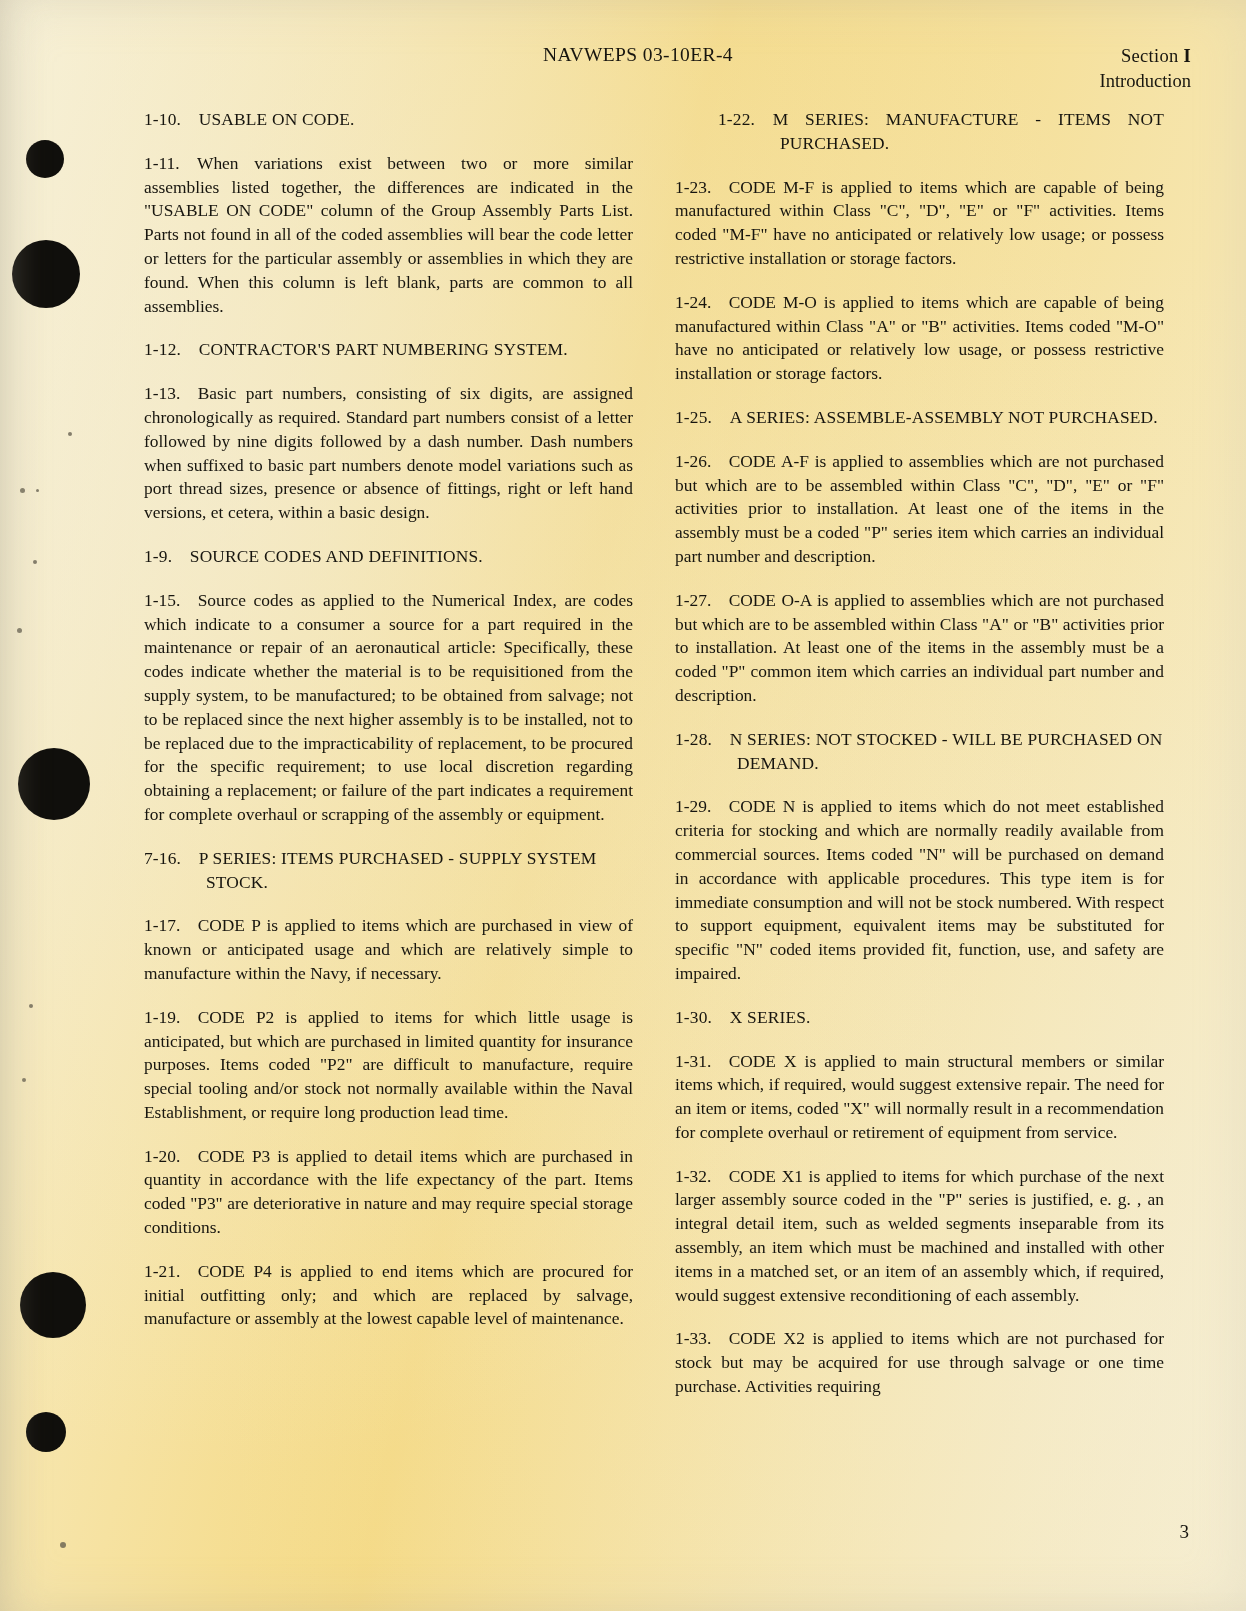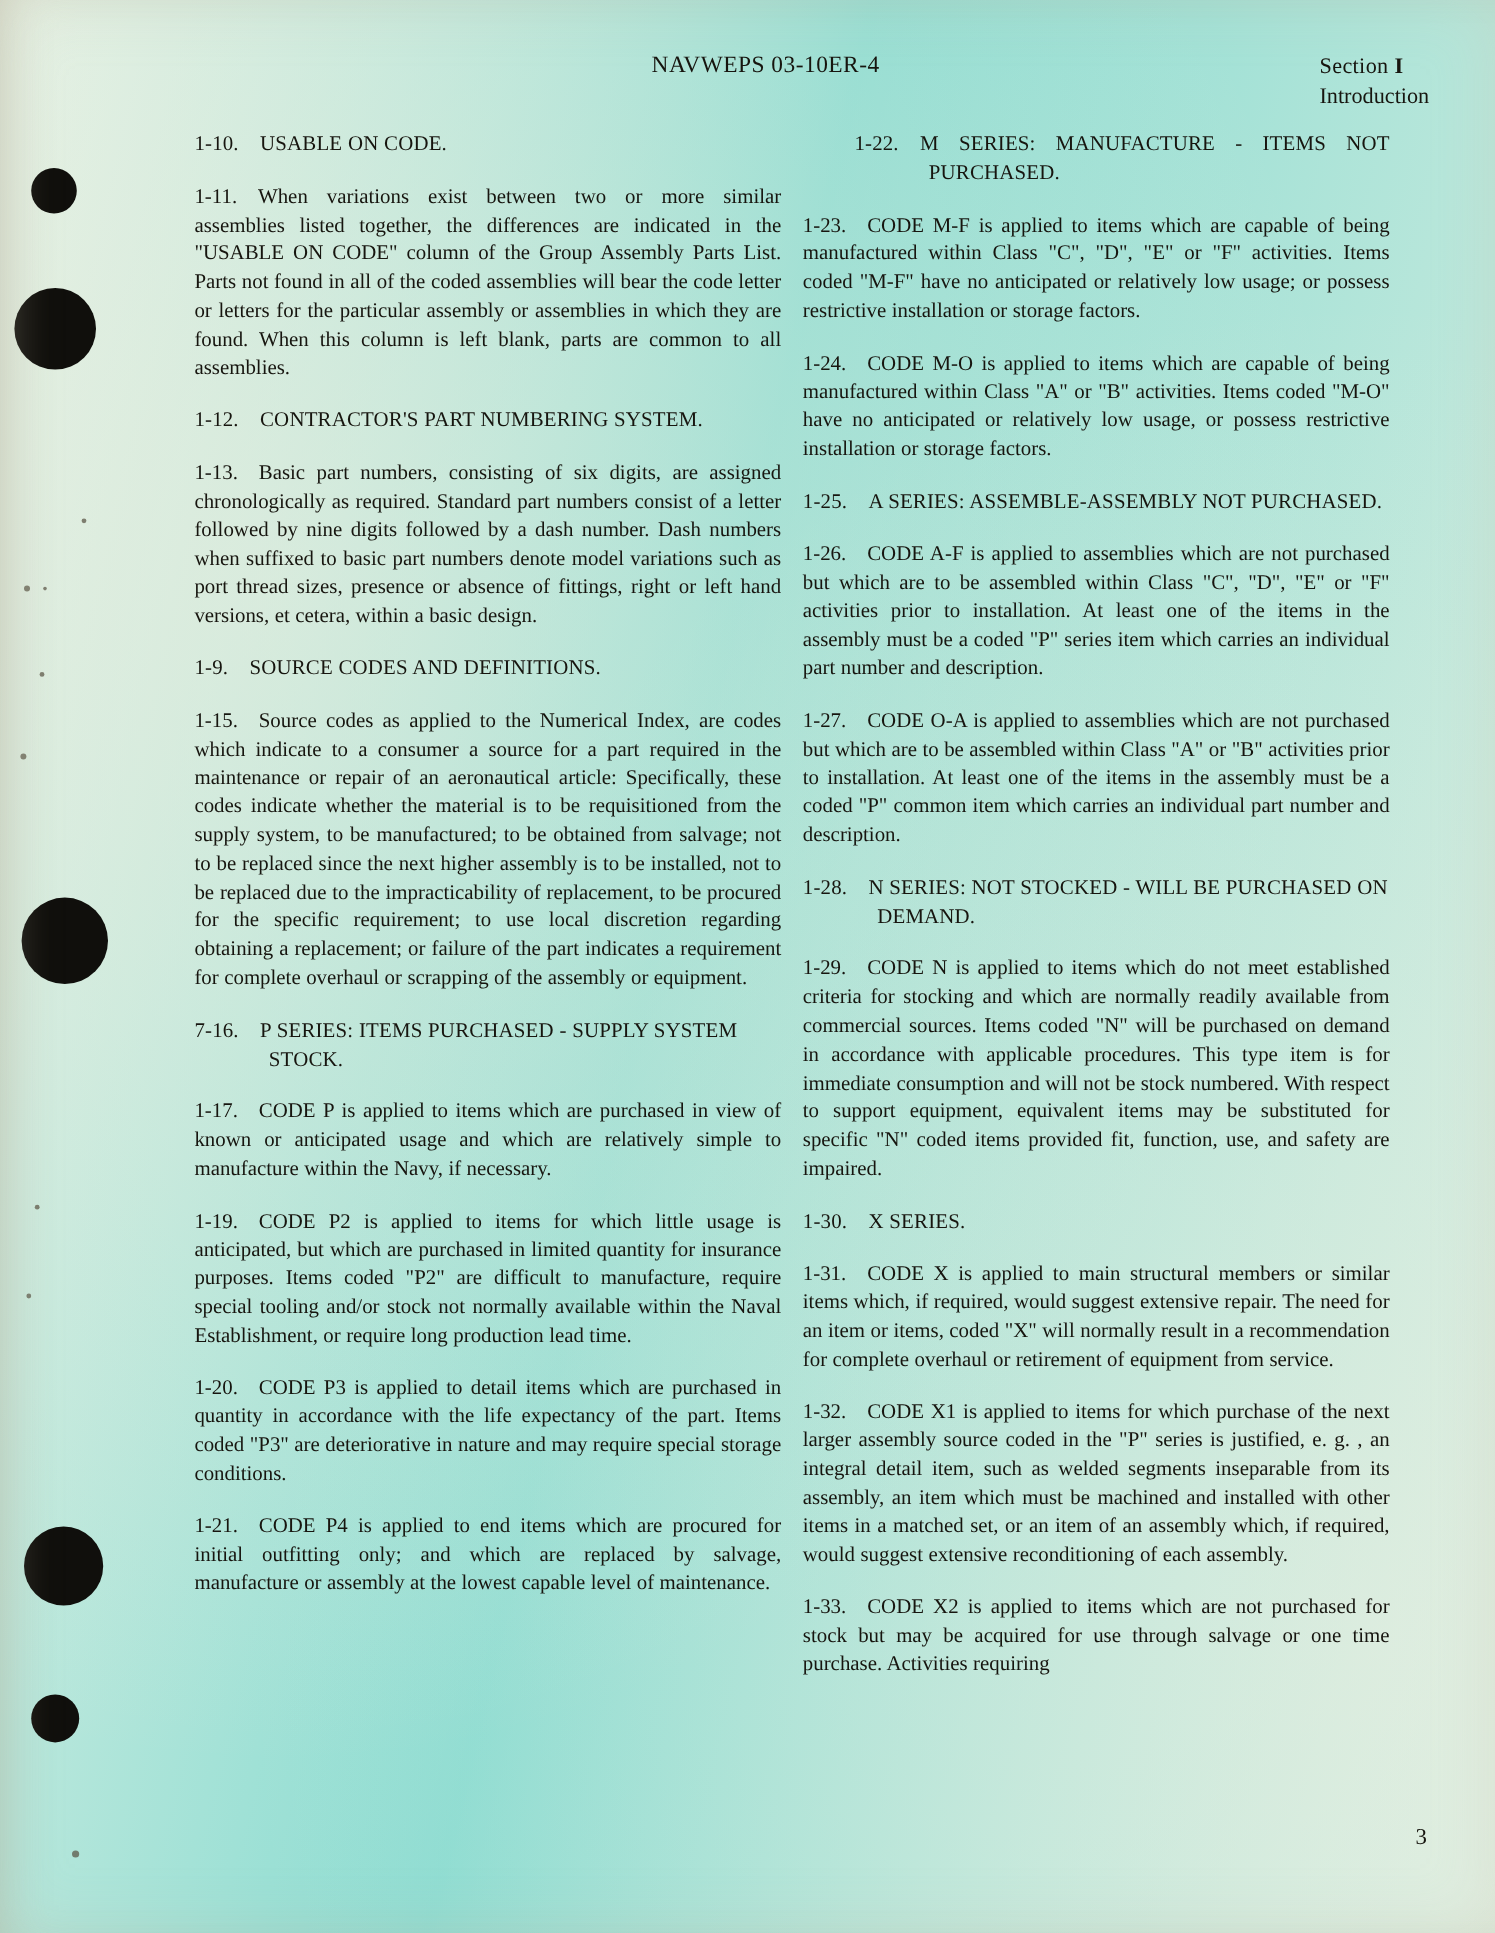--- a/index.html
+++ b/index.html
@@ -4,21 +4,21 @@
 <style>
   html, body {
     margin: 0;
     padding: 0;
     background: #ffffff;
   }
   .page {
     position: relative;
     width: 1246px;
     height: 1611px;
-    background: #14b8a6;
+    background: #eab308;
     overflow: hidden;
     font-family: "Liberation Serif", "DejaVu Serif", serif;
     color: #17150f;
     box-sizing: border-box;
   }
   
   .paper-tint {
     position: absolute;
     inset: 0;
     background:
@@ -50,38 +50,39 @@
     top: 0;
     text-align: center;
     font-size: 19.5px;
     letter-spacing: 0.4px;
     padding-left: 30px;
   }
   .header-right {
     position: absolute;
     right: 55px;
     top: 0;
+    text-align: right;
     font-size: 18.5px;
     line-height: 25px;
   }
   .header-right .sect {
     letter-spacing: 0.3px;
   }
   .header-right .sect .numeral {
     font-weight: 700;
   }
 
   
   .columns {
     position: absolute;
     top: 108px;
-    left: 162px;
+    left: 144px;
     width: 1035px;
     display: flex;
-    gap: 18px;
+    gap: 42px;
   }
   .col {
     width: 489px;
   }
 
   p.para {
     margin: 0 0 20px 0;
     font-size: 17.4px;
     line-height: 24.0px;
     text-align: justify;

